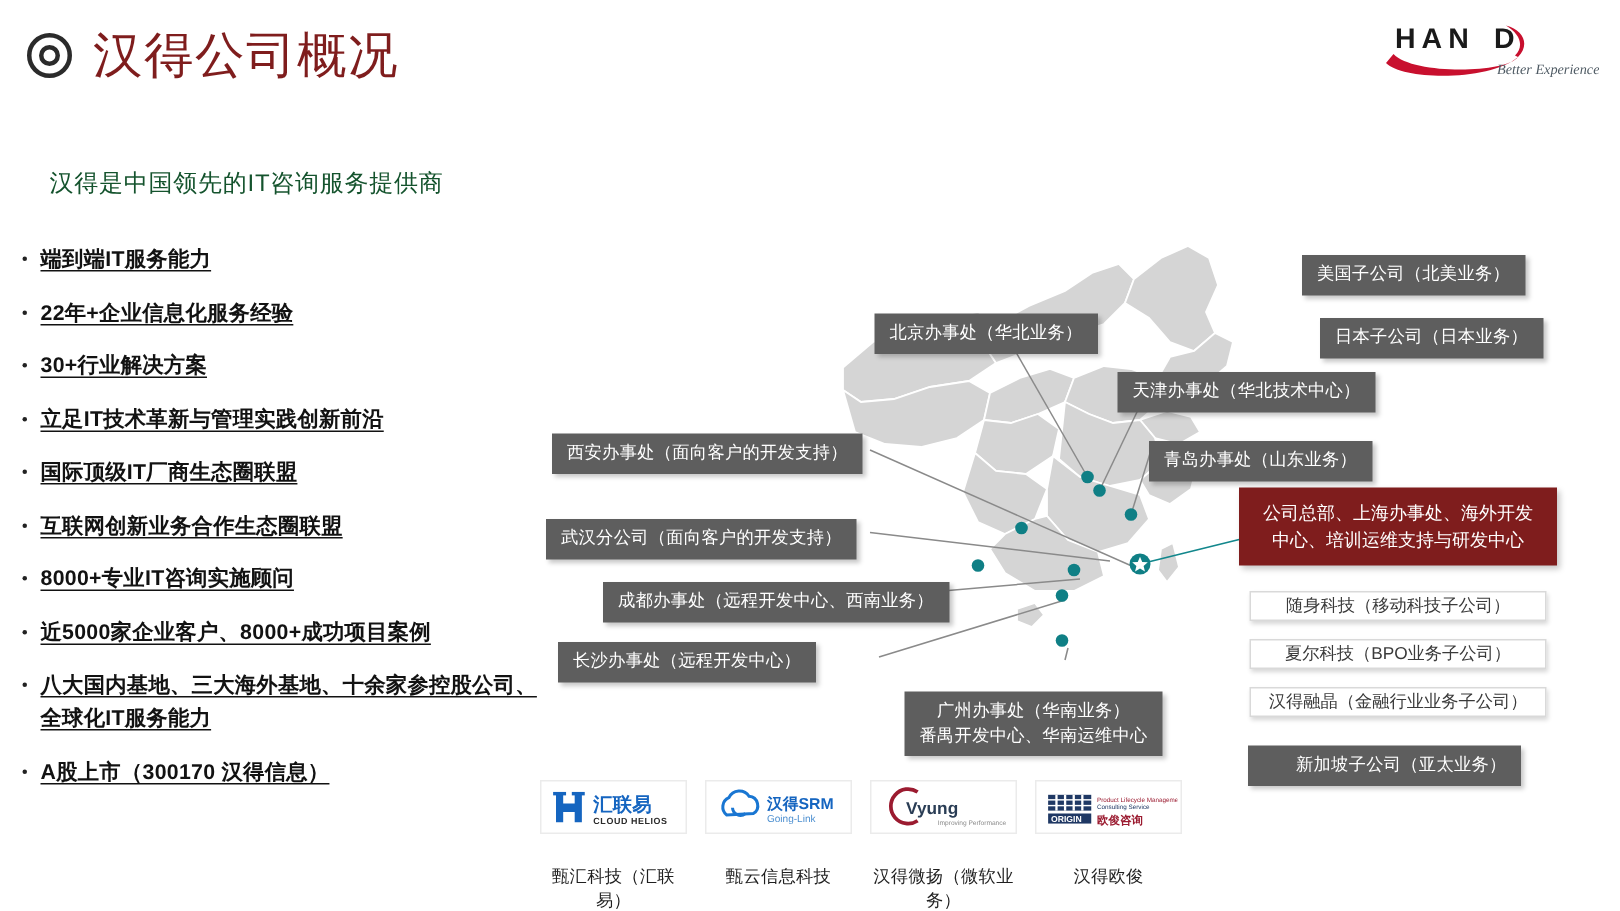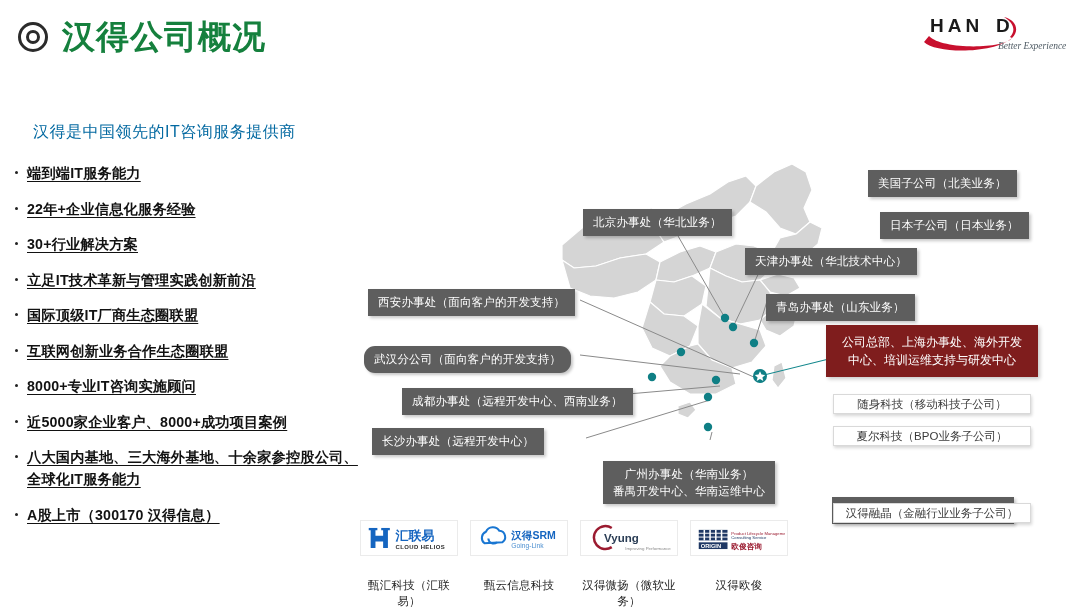--- a/index.html
+++ b/index.html
@@ -18,26 +18,26 @@
   .target-icon { width:30px; height:30px; position:relative; margin-right:14px; }
   .target-icon .ring-out {
     position:absolute; left:0; top:0; width:30px; height:30px;
     border:3px solid #2b2b2b; border-radius:50%;
   }
   .target-icon .ring-in {
     position:absolute; left:8px; top:8px; width:14px; height:14px;
     border:3px solid #2b2b2b; border-radius:50%;
   }
   .slide-title {
-    font-size:33px; font-weight:bold; letter-spacing:1px;
-    color:#15803d; line-height:1;
+    font-size:33px; font-weight:normal; letter-spacing:1px;
+    color:#7f1d1d; line-height:1;
   }
   .subtitle {
-    position:absolute; left:33px; top:122px;
-    font-size:16px; color:#0369a1; letter-spacing:.5px;
+    position:absolute; left:33px; top:112px;
+    font-size:16px; color:#14532d; letter-spacing:.5px;
   }
 
   
   .hand-logo { position:absolute; right:14px; top:8px; width:150px; height:48px; }
 
   
   .bullets { position:absolute; left:12px; top:162px; width:350px; }
   .bullet { display:flex; align-items:flex-start; margin-bottom:13.5px; }
   .bullet .dot {
     flex:0 0 auto; width:3px; height:3px; background:#222; border-radius:50%;
@@ -238,40 +238,40 @@
           <path d="M200 221.2 L201.5 224.6 L205.2 224.9 L202.4 227.4 L203.3 231 L200 229 L196.7 231 L197.6 227.4 L194.8 224.9 L198.5 224.6 Z" fill="#ffffff"></path>
         </g>
       </g>
     </svg>
   </div>
 
   <div class="lbl" style="left:583px; top:209px;">北京办事处（华北业务）</div>
   <div class="lbl" style="left:745px; top:248px;">天津办事处（华北技术中心）</div>
   <div class="lbl" style="left:766px; top:294px;">青岛办事处（山东业务）</div>
   <div class="lbl" style="left:368px; top:289px;">西安办事处（面向客户的开发支持）</div>
-  <div class="lbl" style="left:364px; top:346px;border-radius:11px;">武汉分公司（面向客户的开发支持）</div>
+  <div class="lbl" style="left:364px; top:346px;">武汉分公司（面向客户的开发支持）</div>
   <div class="lbl" style="left:362px; top:388px;margin-left:40px;">成都办事处（远程开发中心、西南业务）</div>
   <div class="lbl" style="left:372px; top:428px;">长沙办事处（远程开发中心）</div>
   <div class="lbl" style="left:880px; top:212px;">日本子公司（日本业务）</div>
   <div class="lbl" style="left:868px; top:170px;">美国子公司（北美业务）</div>
   <div class="lbl" style="left:832px; top:497px;padding-left:32px;">新加坡子公司（亚太业务）</div>
 
   <div class="lbl two-line" style="left:603px; top:461px;">
     <div>广州办事处（华南业务）</div>
     <div>番禺开发中心、华南运维中心</div>
   </div>
 
   <div class="lbl-hq" style="left:826px; top:325px;">
     <div>公司总部、上海办事处、海外开发</div>
     <div>中心、培训运维支持与研发中心</div>
   </div>
 
   <div class="lbl-white" style="left:833px; top:394px;">随身科技（移动科技子公司）</div>
   <div class="lbl-white" style="left:833px; top:426px;">夏尔科技（BPO业务子公司）</div>
-  <div class="lbl-white" style="left:833px; top:458px;margin-top:45px;">汉得融晶（金融行业业务子公司）</div>
+  <div class="lbl-white" style="left:833px; top:458px;">汉得融晶（金融行业业务子公司）</div>
 
   <div class="logo-strip">
 
     <div class="logo-cell">
       <div class="logo-box">
         <svg viewBox="0 0 96 34" width="92" height="33">
           <path d="M8 8 h5 v6 h8 v-6 h5 v19 h-5 v-7 h-8 v7 h-5 z" fill="#1565c0"></path>
           <rect x="6" y="6" width="9" height="2.4" fill="#1565c0"></rect>
           <rect x="19" y="6" width="9" height="2.4" fill="#1565c0"></rect>
           <text x="34" y="19" font-family="'Liberation Sans',sans-serif" font-size="13.5" font-weight="bold" fill="#1565c0">汇联易</text>

